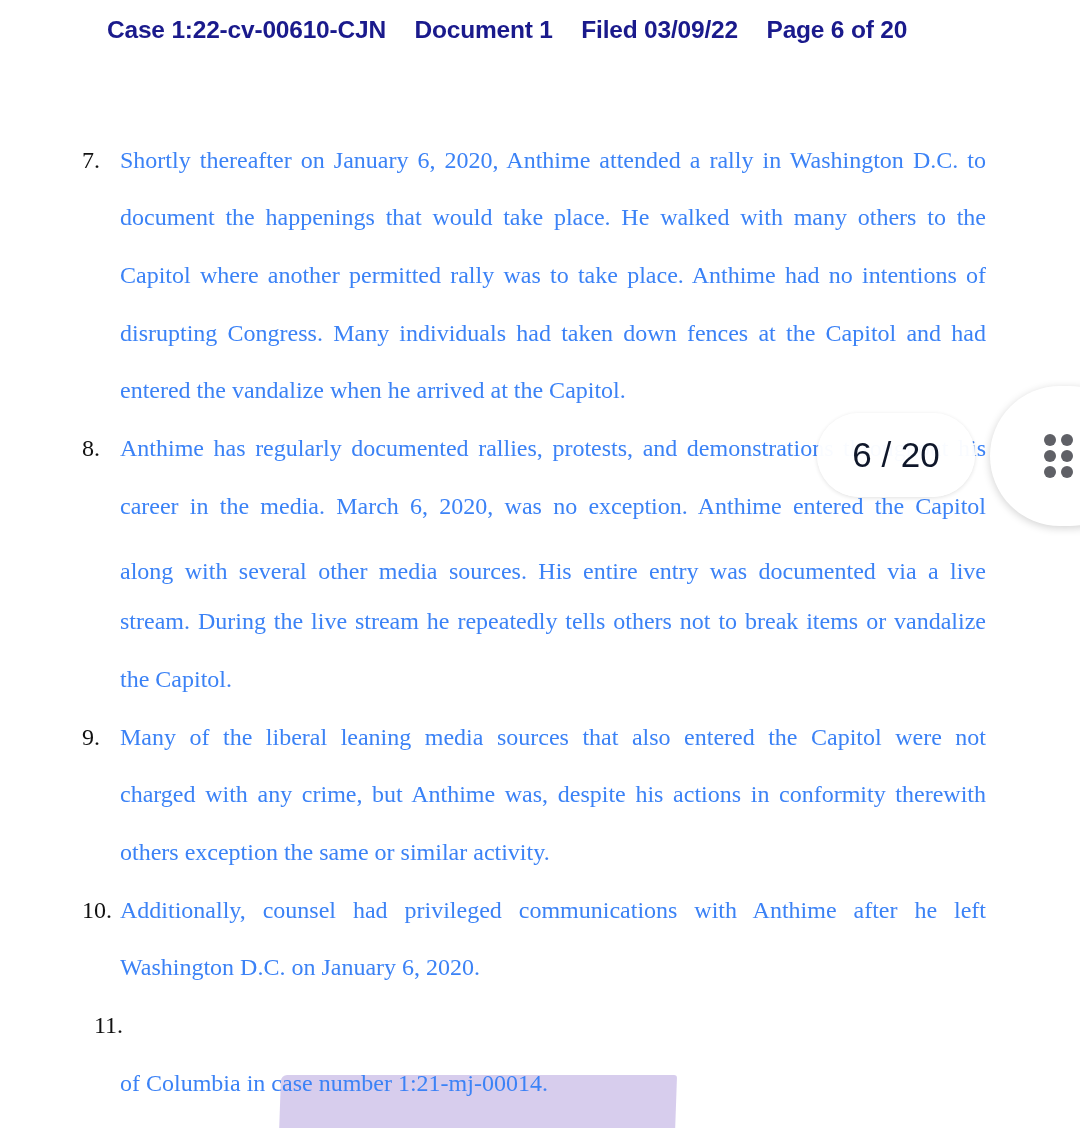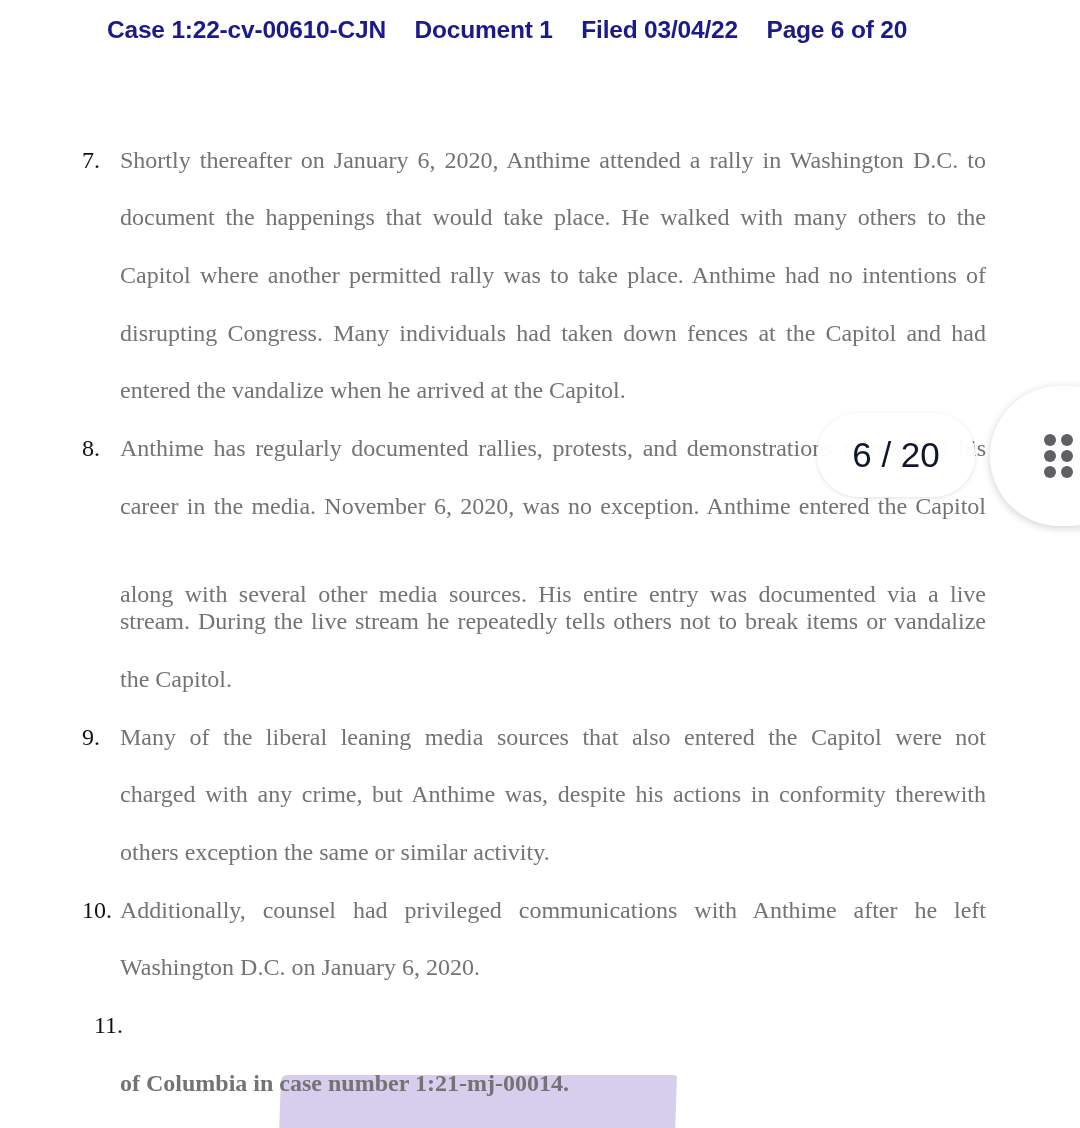--- a/index.html
+++ b/index.html
@@ -10,35 +10,35 @@
   }
   .header {
     position: absolute; left: 107px; top: 16px;
     font-family: "Liberation Sans", sans-serif;
     font-size: 24.5px; color: #1a1a8c; white-space: nowrap;
     letter-spacing: -0.2px;
   }
   .header span { margin-right: 22px; font-weight: bold; }
   .line {
     position: absolute; left: 120px; width: 866px;
-    font-size: 24px; color: #737373; white-space: nowrap;
+    font-size: 24px; color: #3b82f6; white-space: nowrap;
     line-height: 30px; height: 30px;
   }
   .line.justify { text-align: justify; text-align-last: justify; white-space: normal; overflow: hidden; }
   .num {
     position: absolute; left: 82px;
     font-size: 24px; color: #111; line-height: 30px;
   }
   .highlight {
     position: absolute; left: 280px; top: 1075px; width: 396px; height: 60px;
     background: #d4c9ec; opacity: 0.92;
     transform: skewX(-2deg);
     border-radius: 6px 3px 0 0;
   }
-  .hl-text { position: relative; z-index: 2; font-weight: bold; }
+  .hl-text { position: relative; z-index: 2; }
   .page-pill {
     position: absolute; left: 817px; top: 413px; width: 158px; height: 84px;
     background: rgba(255,255,255,0.97);
     border-radius: 42px;
     box-shadow: 0 1px 4px rgba(0,0,0,0.12);
     font-family: "Liberation Sans", sans-serif;
     font-size: 35px; color: #0f172a;
     display: flex; align-items: center; justify-content: center;
     z-index: 5;
   }
@@ -53,38 +53,38 @@
     display: grid; grid-template-columns: 12px 12px; grid-gap: 4px 5px;
   }
   .dots i { display: block; width: 12px; height: 12px; border-radius: 50%; background: #5f6066; }
 </style>
 </head>
 <body>
 
 <div class="header">
   <span>Case 1:22-cv-00610-CJN</span>
   <span>Document 1</span>
-  <span>Filed 03/04/22</span>
+  <span>Filed 03/09/22</span>
   <span style="margin-right:16px">Page 6 of 20</span>
 </div>
 
 <div>
   <div class="num" style="top:145px">7.</div>
   <div class="line justify" style="top:145px">Shortly thereafter on January 6, 2020, Anthime attended a rally in Washington D.C. to</div>
   <div class="line justify" style="top:202px">document the happenings that would take place.  He walked with many others to the</div>
   <div class="line justify" style="top:260px">Capitol where another permitted rally was to take place.  Anthime had no intentions of</div>
   <div class="line justify" style="top:318px">disrupting Congress.  Many individuals had taken down fences at the Capitol and had</div>
   <div class="line" style="top:375px">entered the vandalize when he arrived at the Capitol.</div>
 </div>
 
 <div>
   <div class="num" style="top:433px">8.</div>
   <div class="line justify" style="top:433px">Anthime has regularly documented rallies, protests, and demonstrations throughout his</div>
-  <div class="line justify" style="top:491px">career in the media.  November 6, 2020, was no exception.  Anthime entered the Capitol</div>
-  <div class="line justify" style="top:579px">along with several other media sources.  His entire entry was documented via a live</div>
+  <div class="line justify" style="top:491px">career in the media.  March 6, 2020, was no exception.  Anthime entered the Capitol</div>
+  <div class="line justify" style="top:556px">along with several other media sources.  His entire entry was documented via a live</div>
   <div class="line justify" style="top:606px">stream.  During the live stream he repeatedly tells others not to break items or vandalize</div>
   <div class="line" style="top:664px">the Capitol.</div>
 </div>
 
 <div>
   <div class="num" style="top:722px">9.</div>
   <div class="line justify" style="top:722px">Many of the liberal leaning media sources that also entered the Capitol were not</div>
   <div class="line justify" style="top:779px">charged with any crime, but Anthime was, despite his actions in conformity therewith</div>
   <div class="line" style="top:837px">others exception the same or similar activity.</div>
 </div>

